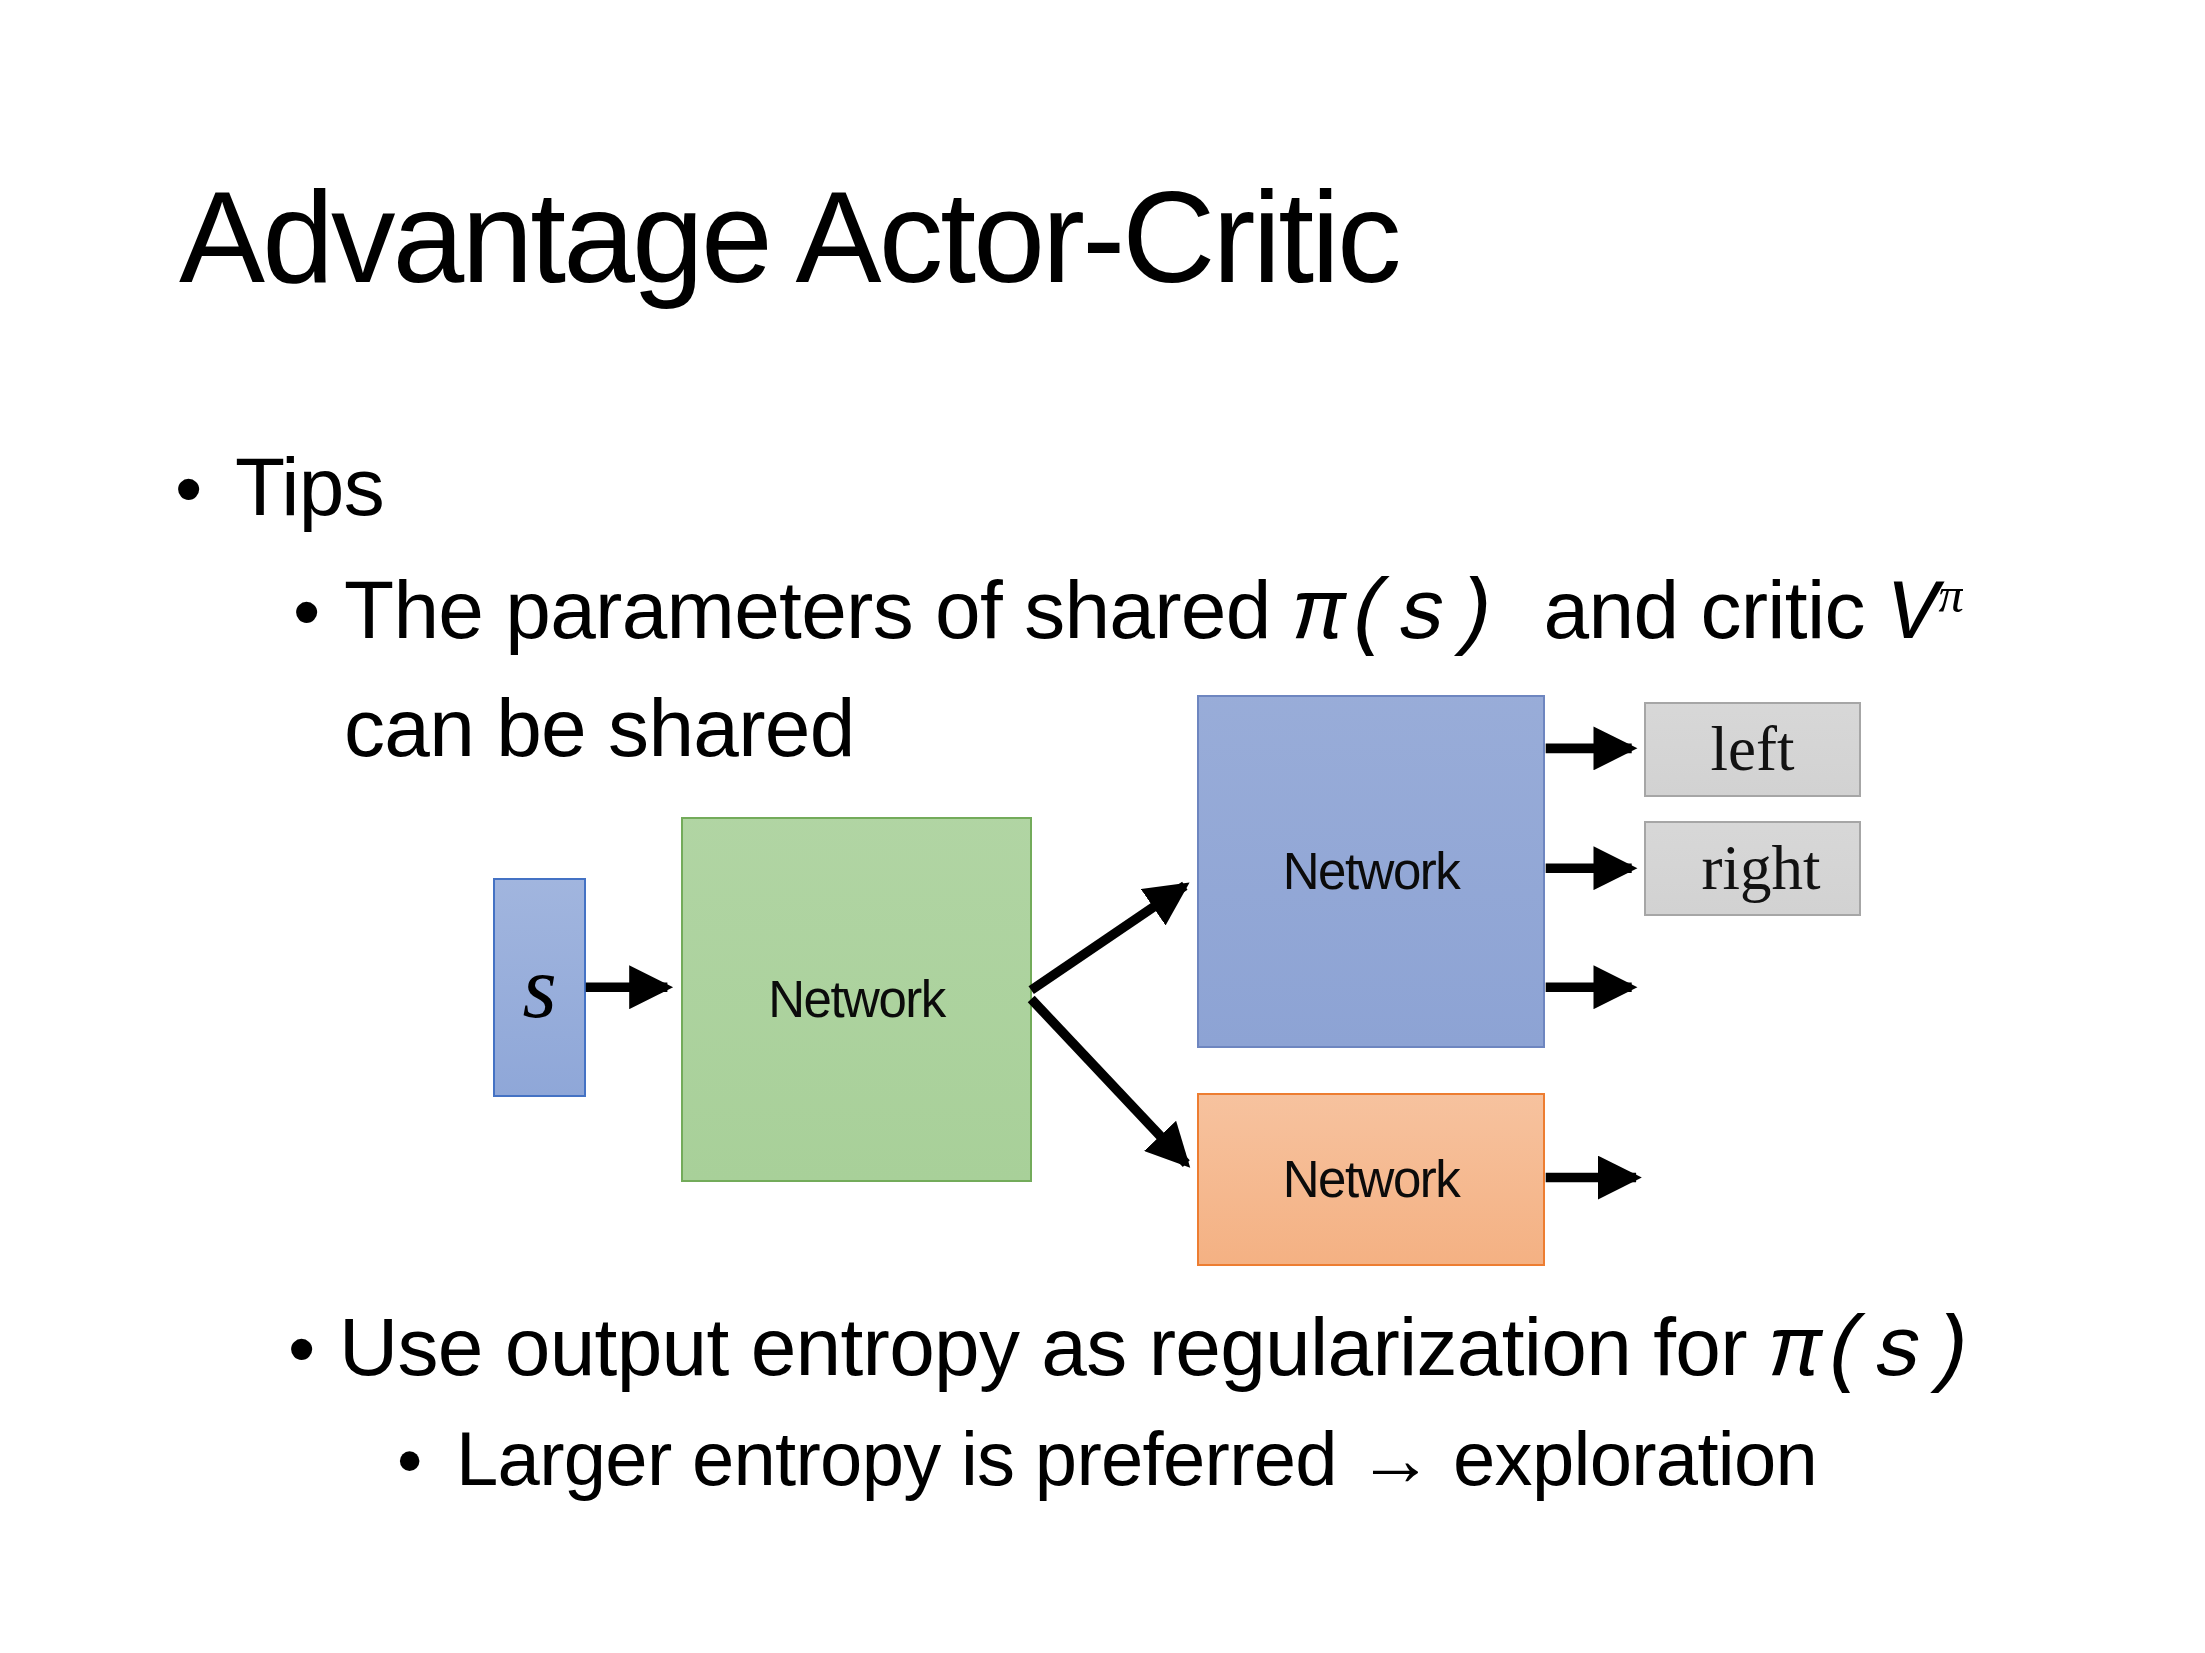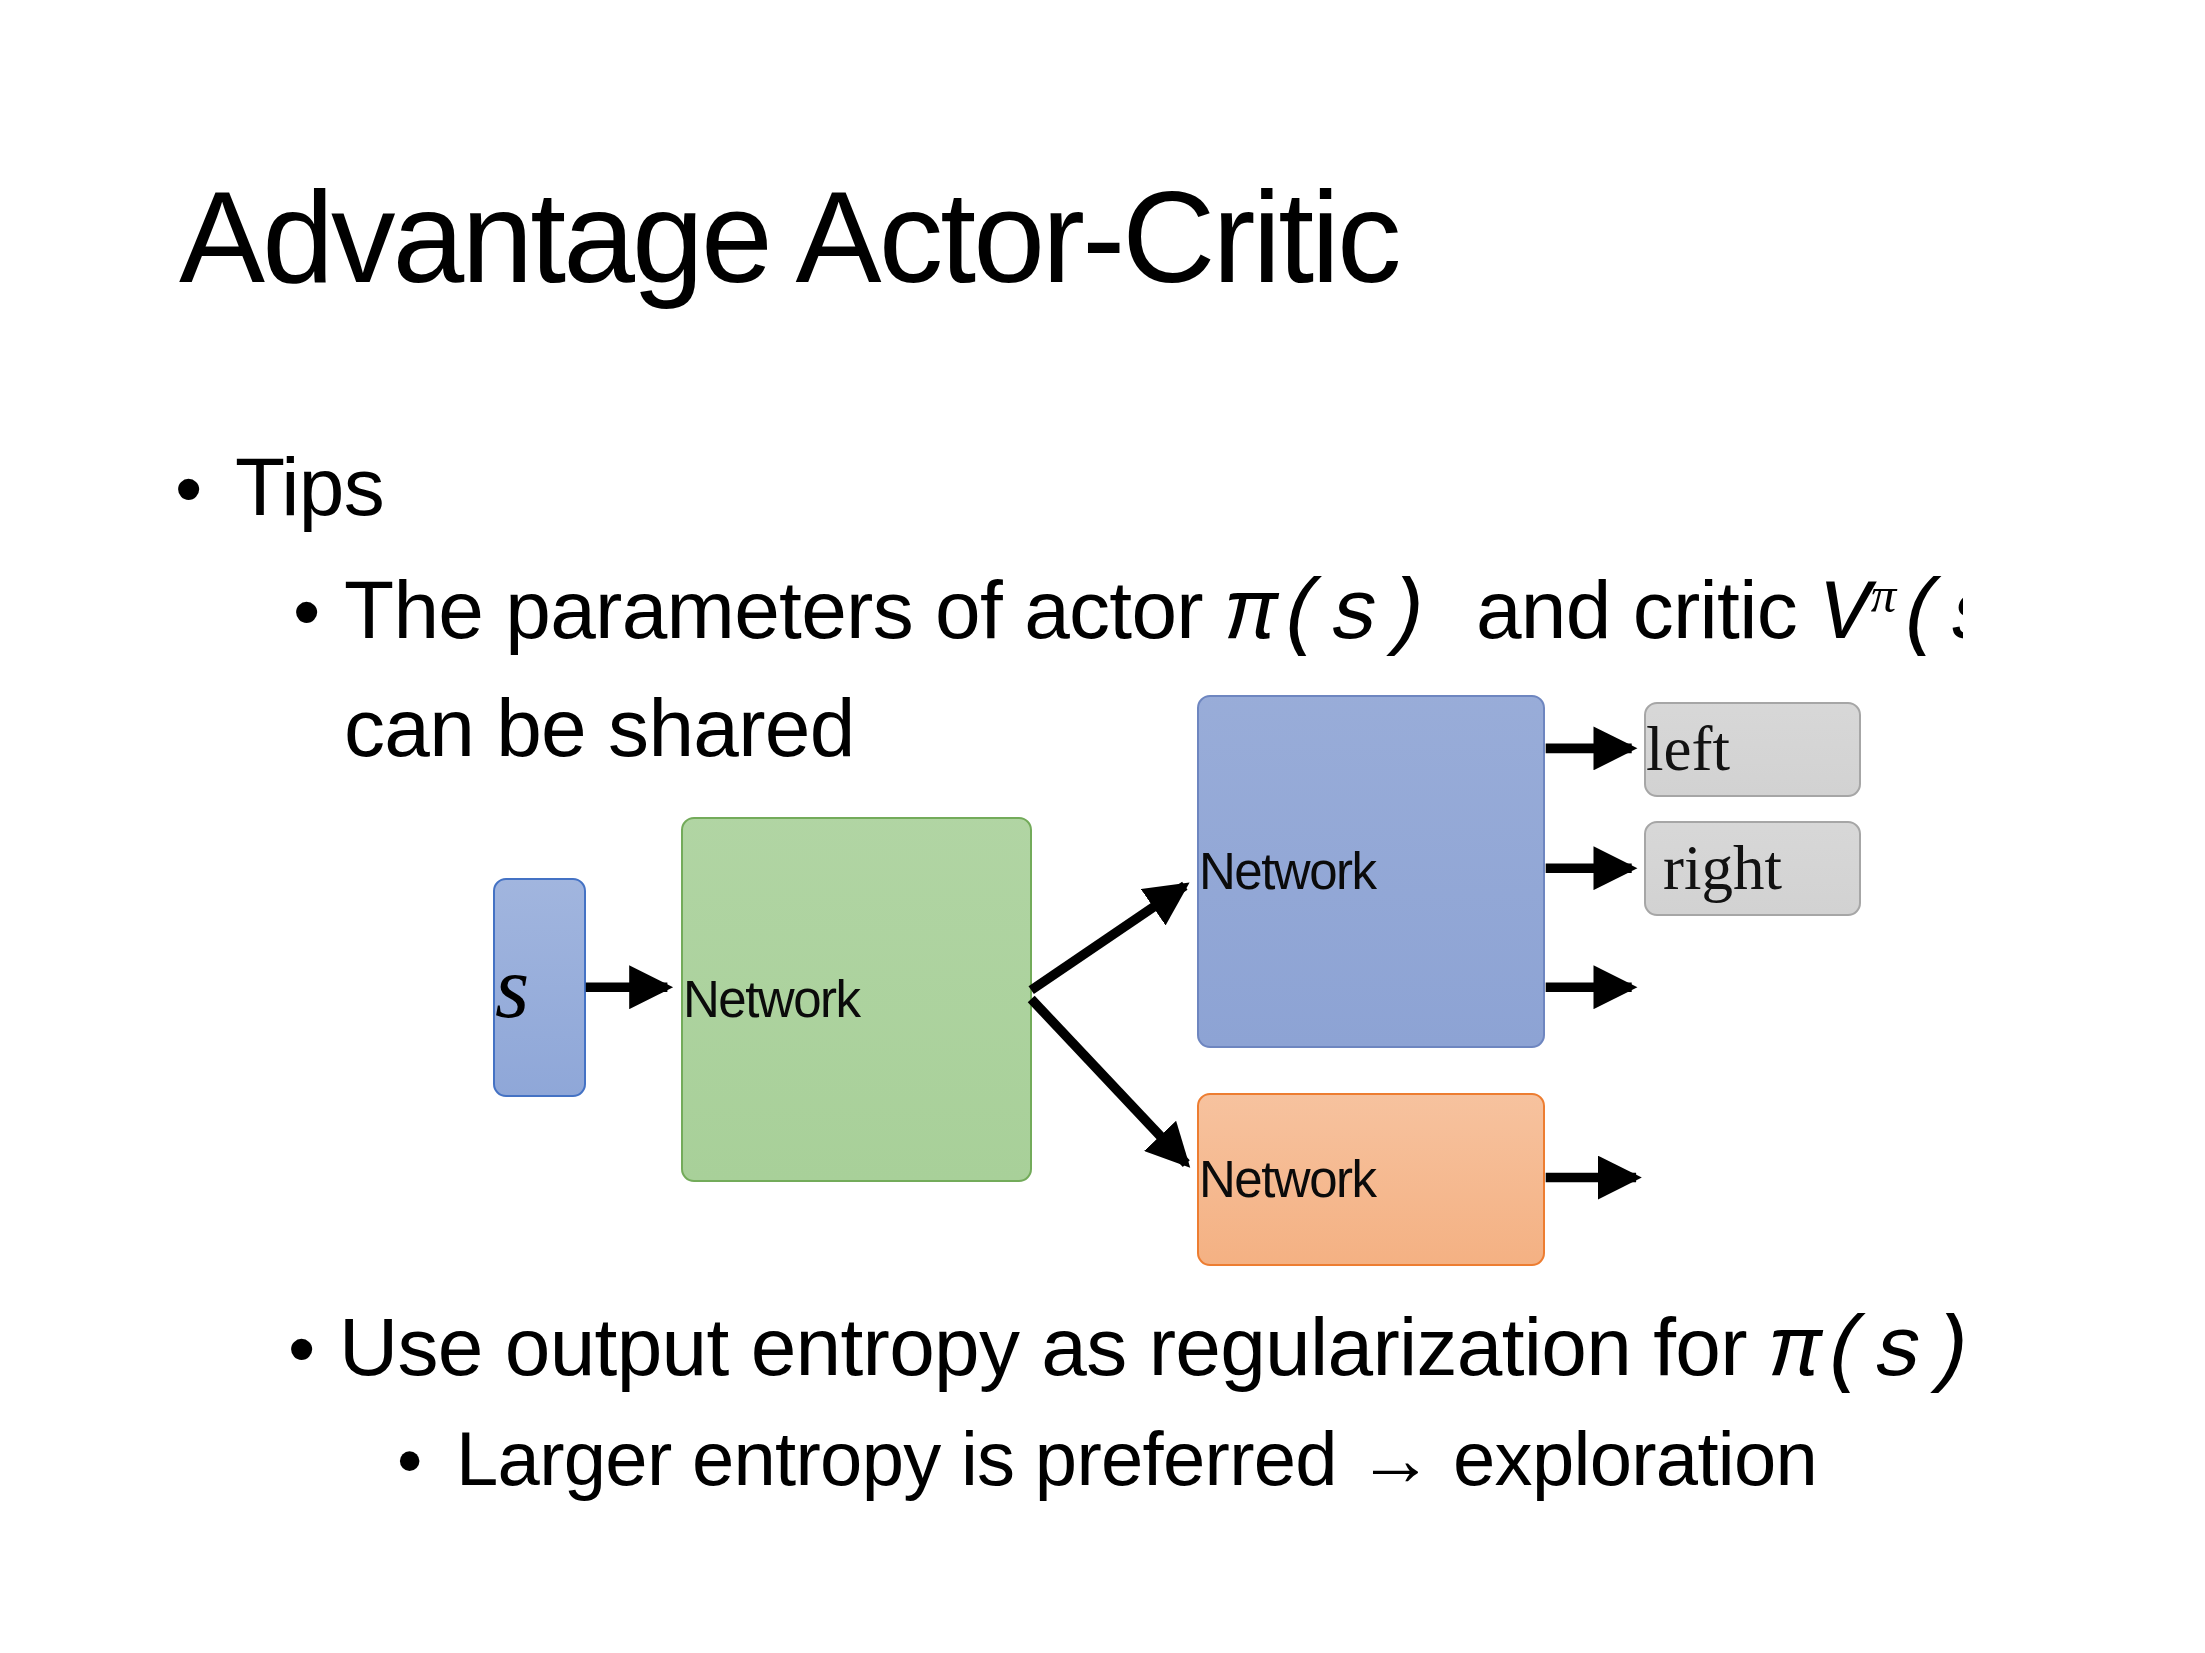--- a/index.html
+++ b/index.html
@@ -22,21 +22,21 @@
   #b3 .dot{ width:51px; }
   #b4{ left:397px; top:1415px; font-size:76px; }
   #b4 .dot{ width:59px; }
   .m{ font-family:Liberation Mono, monospace; font-style:italic; font-size:1.05em; letter-spacing:0; }
   .sup{
     font-family:"Liberation Serif", serif; font-style:italic;
     font-size:0.62em; position:relative; top:-0.52em; letter-spacing:0;
   }
   .box{
     position:absolute; box-sizing:border-box;
-    display:flex; align-items:center; text-align:center;border-radius:13px;
+    display:flex; align-items:center; justify-content:center; text-align:center;
   }
   #input-box{
     left:493px; top:878px; width:93px; height:219px;
     background:var(--input-fill);
     background:linear-gradient(180deg, color-mix(in srgb, var(--input-fill), white 16%), var(--input-fill));
     border:2.2px solid var(--input-border);
     font-family:"Liberation Serif", serif; font-style:italic; font-size:88px;
   }
   #shared-box{
     left:681px; top:817px; width:351px; height:365px;
@@ -81,21 +81,21 @@
   <div class="title">Advantage Actor-Critic</div>
 
   <div class="row" id="b1">
     <span class="dot">•</span>
     <span class="txt">Tips</span>
   </div>
 
   <div class="row" id="b2">
     <span class="dot">•</span>
     <div class="txt">
-      <div><span>The parameters of actor </span><span class="m">π(s)</span><span>&nbsp; and critic </span><span class="m">V</span><span class="sup">π</span><span class="m">(s)</span></div>
+      <div><span>The parameters of shared </span><span class="m">π(s)</span><span>&nbsp; and critic </span><span class="m">V</span><span class="sup">π</span><span class="m">(s)</span></div>
       <div>can be shared</div>
     </div>
   </div>
 
   <div class="row" id="b3">
     <span class="dot">•</span>
     <span class="txt"><span>Use output entropy as regularization for </span><span class="m">π(s)</span></span>
   </div>
 
   <div class="row" id="b4">

